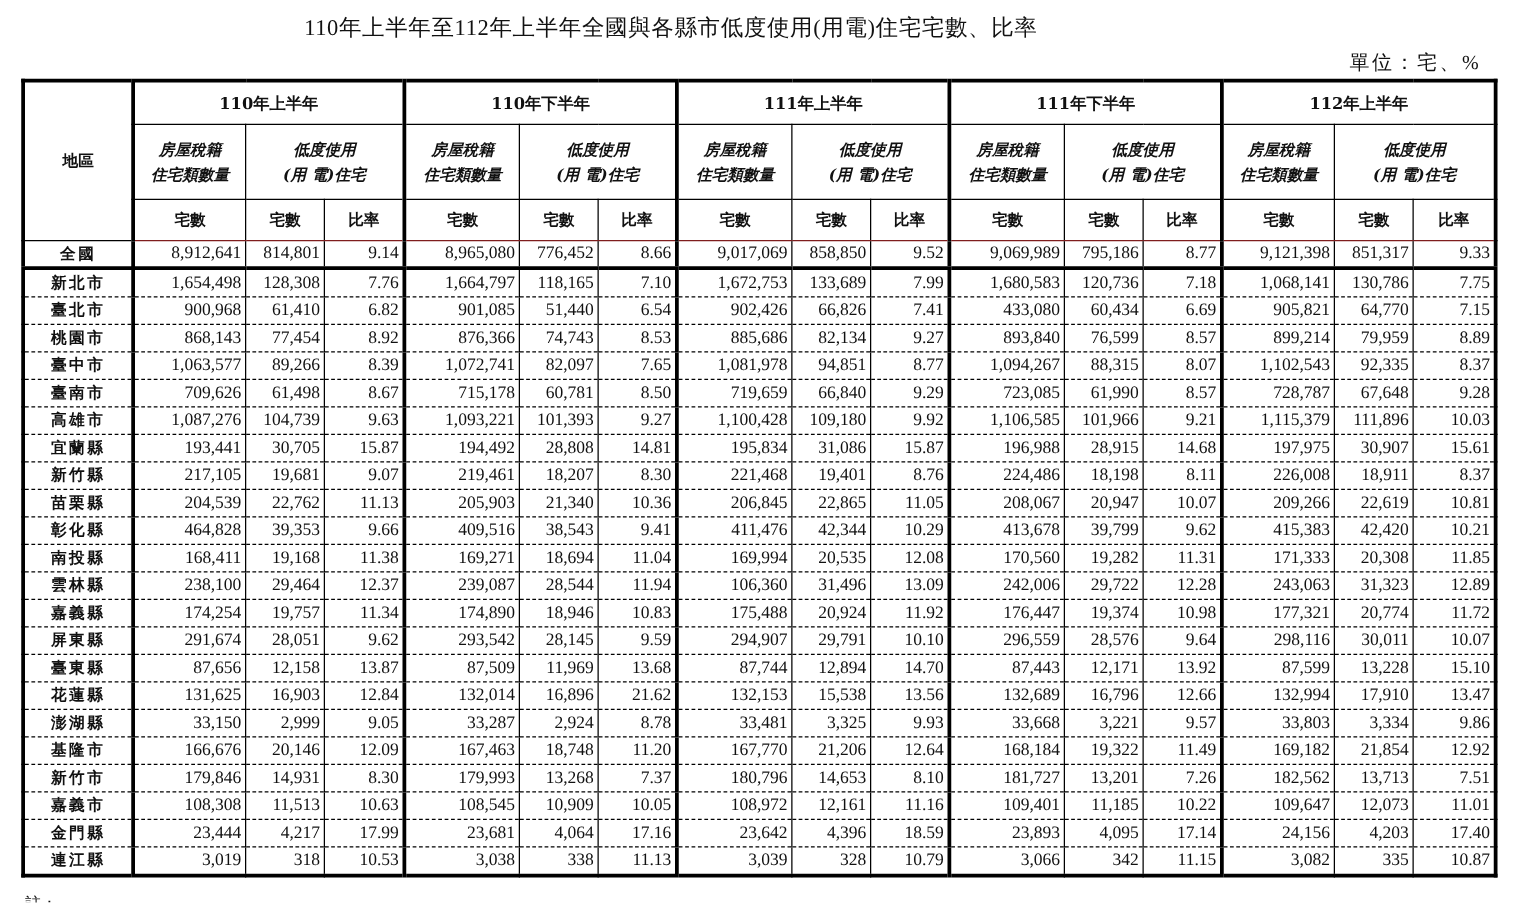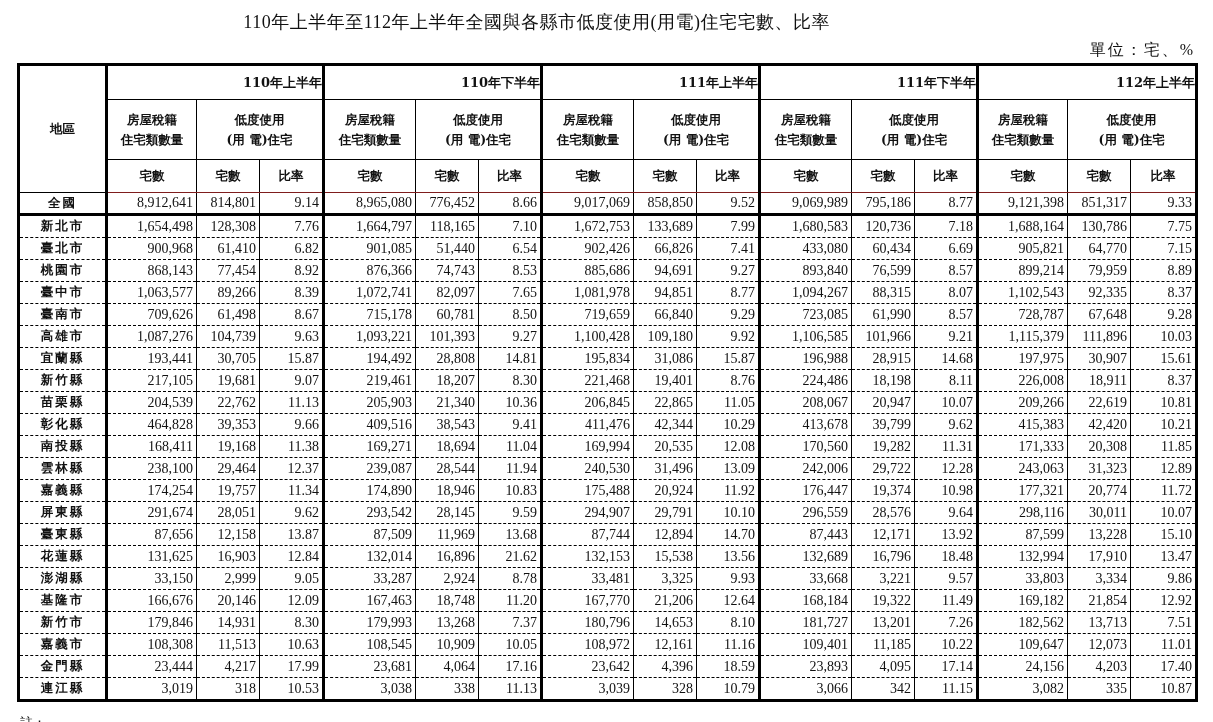--- a/index.html
+++ b/index.html
@@ -1,27 +1,27 @@
 <!DOCTYPE html>
 <html><head>
 <meta charset="utf-8">
 <style>
   html, body { margin:0; padding:0; background:#ffffff; }
   body { width:1213px; height:722px; overflow:hidden; position:relative;
          font-family:"Liberation Serif","DejaVu Serif",serif; color:#111; }
   .title { position:absolute; left:0; top:10px; width:830px; text-align:right;
            font-size:18px; letter-spacing:0.5px; }
-  .unit { position:absolute; right:18px; top:40px; font-size:16px; letter-spacing:2px; }
+  .unit { position:absolute; right:28px; top:40px; font-size:16px; letter-spacing:2px; }
   table.main { position:absolute; left:17px; top:63px; width:1179px;
                border-collapse:collapse; border:3px solid #000; table-layout:fixed; }
   table.main td, table.main th { padding:0; }
   th { font-weight:bold; font-size:12.5px; text-align:center; vertical-align:middle;
        border:1px solid #000; font-family:"DejaVu Serif","Liberation Serif",serif; }
-  th.period { height:33px; font-size:13px;text-align:right; }
-  th.sub { height:59px; line-height:20px; }
+  th.period { height:33px; font-size:13px; }
+  th.sub { height:59px; line-height:20px;font-style:italic; }
   th.leaf { height:32px; }
   th.region-h { border-right:3px solid #000; }
   .thick-l { border-left:3px solid #000 !important; }
   tr.head-last th { border-bottom:1px solid #7f1d1d; }
   td { font-size:14px; text-align:right; padding-right:3px !important; height:21px;
        border-left:1px solid #000; border-right:1px solid #000;
        border-bottom:1px dashed #000; white-space:nowrap; }
   td.region { text-align:center; font-weight:bold; font-size:12.5px; padding-right:0 !important;
               border-right:3px solid #000; font-family:Liberation Mono, monospace;
               letter-spacing:2px; }
@@ -119,21 +119,21 @@
         <td>7.76</td>
         <td class="thick-l">1,664,797</td>
         <td>118,165</td>
         <td>7.10</td>
         <td class="thick-l">1,672,753</td>
         <td>133,689</td>
         <td>7.99</td>
         <td class="thick-l">1,680,583</td>
         <td>120,736</td>
         <td>7.18</td>
-        <td class="thick-l">1,688,164</td>
+        <td class="thick-l">1,068,141</td>
         <td>130,786</td>
         <td>7.75</td>
       </tr>
       <tr class="data">
         <td class="region">臺北市</td>
         <td>900,968</td>
         <td>61,410</td>
         <td>6.82</td>
         <td class="thick-l">901,085</td>
         <td>51,440</td>
@@ -150,21 +150,21 @@
       </tr>
       <tr class="data">
         <td class="region">桃園市</td>
         <td>868,143</td>
         <td>77,454</td>
         <td>8.92</td>
         <td class="thick-l">876,366</td>
         <td>74,743</td>
         <td>8.53</td>
         <td class="thick-l">885,686</td>
-        <td>94,691</td>
+        <td>82,134</td>
         <td>9.27</td>
         <td class="thick-l">893,840</td>
         <td>76,599</td>
         <td>8.57</td>
         <td class="thick-l">899,214</td>
         <td>79,959</td>
         <td>8.89</td>
       </tr>
       <tr class="data">
         <td class="region">臺中市</td>
@@ -311,21 +311,21 @@
         <td>11.85</td>
       </tr>
       <tr class="data">
         <td class="region">雲林縣</td>
         <td>238,100</td>
         <td>29,464</td>
         <td>12.37</td>
         <td class="thick-l">239,087</td>
         <td>28,544</td>
         <td>11.94</td>
-        <td class="thick-l">240,530</td>
+        <td class="thick-l">106,360</td>
         <td>31,496</td>
         <td>13.09</td>
         <td class="thick-l">242,006</td>
         <td>29,722</td>
         <td>12.28</td>
         <td class="thick-l">243,063</td>
         <td>31,323</td>
         <td>12.89</td>
       </tr>
       <tr class="data">
@@ -388,21 +388,21 @@
         <td>16,903</td>
         <td>12.84</td>
         <td class="thick-l">132,014</td>
         <td>16,896</td>
         <td>21.62</td>
         <td class="thick-l">132,153</td>
         <td>15,538</td>
         <td>13.56</td>
         <td class="thick-l">132,689</td>
         <td>16,796</td>
-        <td>18.48</td>
+        <td>12.66</td>
         <td class="thick-l">132,994</td>
         <td>17,910</td>
         <td>13.47</td>
       </tr>
       <tr class="data">
         <td class="region">澎湖縣</td>
         <td>33,150</td>
         <td>2,999</td>
         <td>9.05</td>
         <td class="thick-l">33,287</td>

